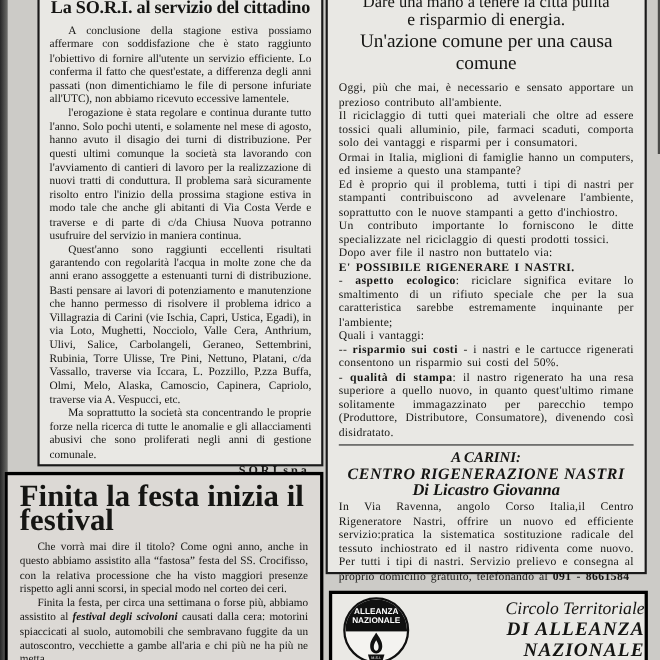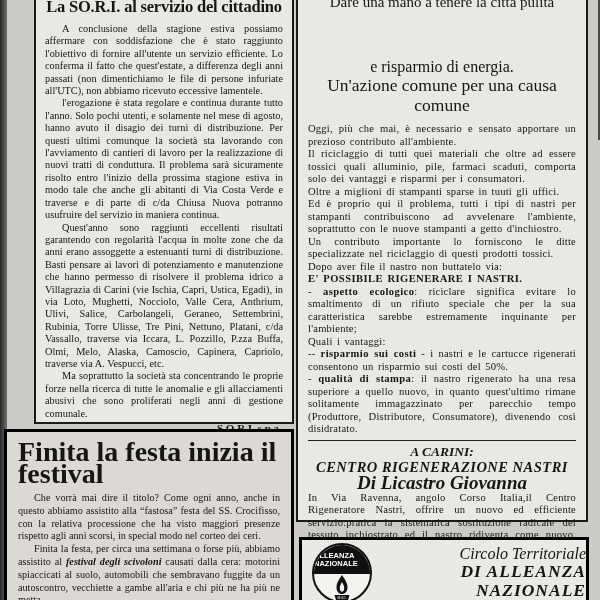--- a/index.html
+++ b/index.html
@@ -26,36 +26,36 @@
   #festival{left:4px;top:429px;width:290px;height:175px;border:3px solid #000;
     background:#dcd9d5;padding:0 11px;}
   #festival h2{margin:9px 0 7px 0;font-size:28px;line-height:22px;
     font-weight:bold;}
   #festival p{margin:0;font-size:10.2px;line-height:12.8px;text-align:justify;text-indent:16px;}
   #festival .bi{font-weight:bold;font-style:italic;}
   
   #riciclo{left:296px;top:-10px;width:292px;height:532px;border:2px solid #1a1a1a;padding:0 10px;}
   #riciclo .hdr{text-align:center;padding-top:3px;}
   #riciclo .hdr .h1{font-size:15px;line-height:15px;}
-  #riciclo .hdr .h2{font-size:16px;line-height:17px;margin-top:48px;}
+  #riciclo .hdr .h2{font-size:16px;line-height:17px;}
   #riciclo .hdr .h3{font-size:17.5px;line-height:20px;margin-bottom:8px;}
   .ric-body p{margin:0;font-size:10.6px;line-height:12.5px;text-align:justify;
     word-spacing:1.5px;letter-spacing:0.2px;}
   .ric-body b{letter-spacing:0.4px;}
   .rule{border:none;border-top:1.5px solid #222;margin:4px 0 3px 0;}
   .carini{text-align:center;font-style:italic;font-weight:bold;}
   .carini .c1{font-size:13.5px;line-height:15px;}
   .carini .c2{font-size:14.5px;line-height:16px;letter-spacing:0.5px;font-family:Liberation Serif, serif;}
-  .carini .c3{font-size:19px;line-height:15px;margin-bottom:2px;}
+  .carini .c3{font-size:15px;line-height:15px;margin-bottom:2px;}
   
   #alleanza{left:299px;top:537px;width:290px;height:75px;border:3px solid #000;background:#eae9e5;}
   .logo{position:absolute;left:10px;top:3px;width:56px;height:56px;border-radius:50%;
     border:2px solid #101010;background:#f4f3f0;overflow:hidden;}
   .logo-top{position:absolute;left:0;top:0;width:100%;height:52%;background:#101010;
-    color:#fff;font-family:"Liberation Sans",sans-serif;
+    color:#fff;text-align:center;font-family:"Liberation Sans",sans-serif;
     font-weight:bold;font-size:7.5px;line-height:8px;padding-top:7px;box-sizing:border-box;}
   .logo-flame{position:absolute;left:50%;bottom:0;transform:translateX(-50%);}
   .an-text{margin-left:80px;text-align:right;padding-top:5px;}
   .an-text .a1{font-style:italic;font-size:16px;line-height:17px;}
   .an-text .a2{font-style:italic;font-weight:bold;font-size:17.5px;line-height:19px;letter-spacing:1px;}
 </style>
 </head>
 <body>
 
 <div class="scan-left"></div>
@@ -81,21 +81,21 @@
 
 <section class="box" id="riciclo">
   <div class="hdr">
     <div class="h1">Dare una mano a tenere la città pulita</div>
     <div class="h2">e risparmio di energia.</div>
     <div class="h3">Un'azione comune per una causa comune</div>
   </div>
   <div class="ric-body">
     <p>Oggi, più che mai, è necessario e sensato  apportare un prezioso contributo all'ambiente.</p>
     <p>Il riciclaggio di tutti quei materiali che oltre ad essere tossici quali  alluminio, pile, farmaci scaduti, comporta solo dei vantaggi  e risparmi per i consumatori.</p>
-    <p>Oltre a miglioni di stampanti sparse in tuuti gli uffici.</p>
+    <p>Ormai in Italia, miglioni di famiglie hanno  un computers, ed insieme a questo una stampante?</p>
     <p>Ed è proprio qui il problema, tutti i tipi di nastri per stampanti contribuiscono ad avvelenare l'ambiente, soprattutto con le nuove stampanti a getto d'inchiostro.</p>
     <p>Un contributo importante lo forniscono  le ditte specializzate nel riciclaggio di questi prodotti tossici.</p>
     <p>Dopo aver file il nastro non buttatelo via:</p>
     <p><b>E' POSSIBILE RIGENERARE I NASTRI.</b></p>
     <p><span>- </span><b>aspetto ecologico</b><span>: riciclare significa evitare lo smaltimento di un rifiuto speciale che per la sua caratteristica sarebbe estremamente inquinante per l'ambiente;</span></p>
     <p>Quali i vantaggi:</p>
     <p><span>-- </span><b>risparmio sui costi</b><span> - i nastri e le cartucce rigenerati consentono un risparmio sui costi del 50%.</span></p>
     <p><span>- </span><b>qualità di stampa</b><span>: il nastro rigenerato ha una resa superiore a quello nuovo, in quanto quest'ultimo rimane solitamente immagazzinato per parecchio tempo (Produttore, Distributore, Consumatore), divenendo così disidratato.</span></p>
   </div>
   <hr class="rule">

